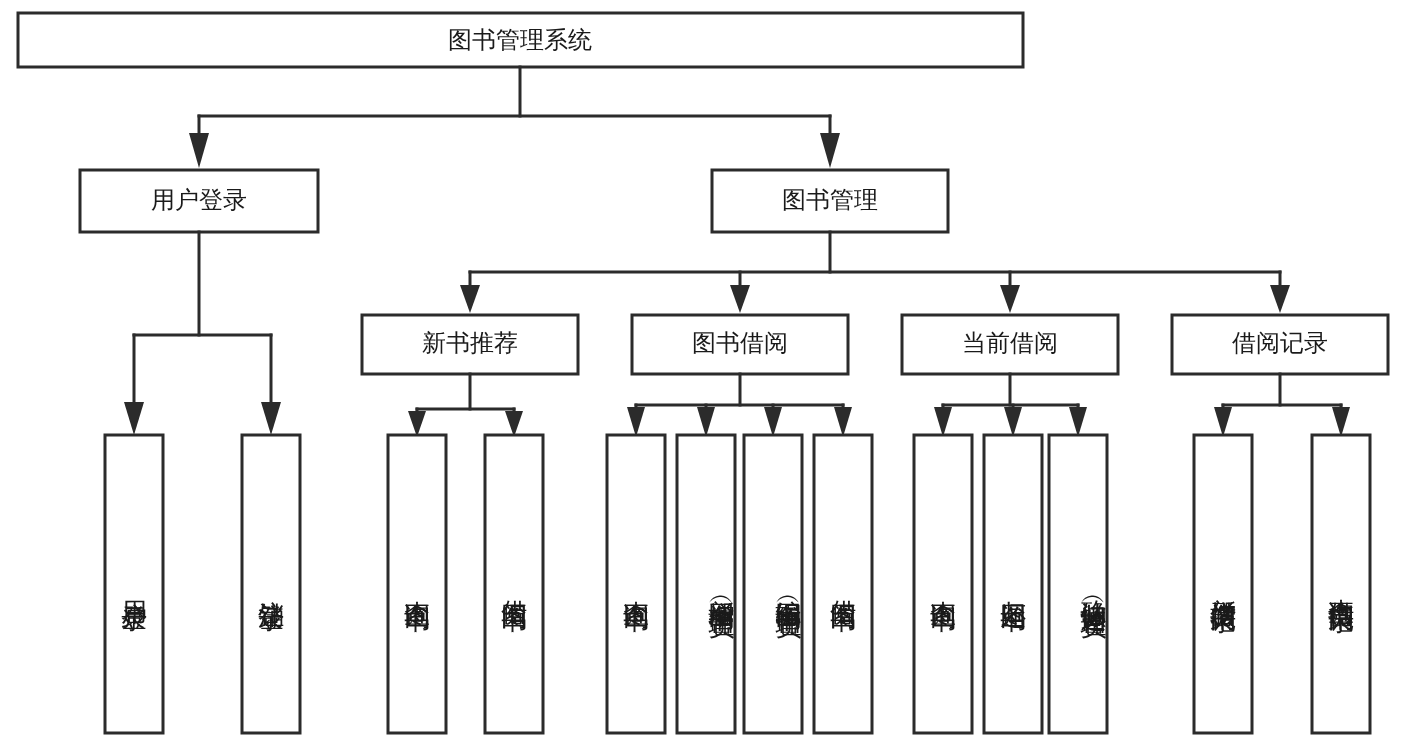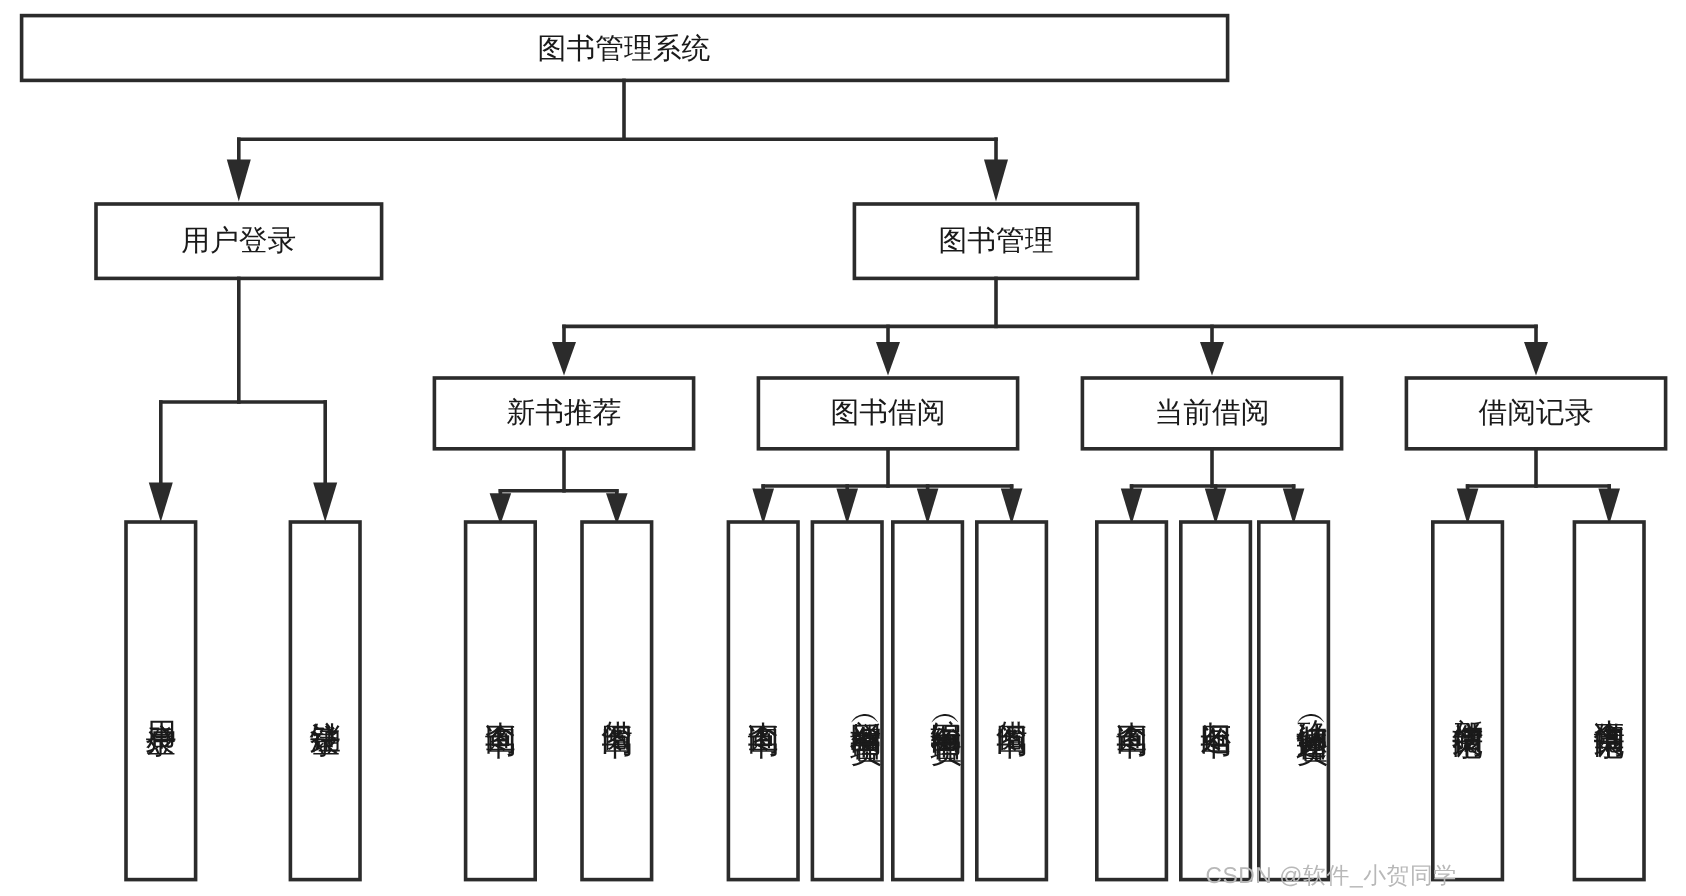--- a/index.html
+++ b/index.html
@@ -223,15 +223,14 @@
   <div class="leaf-label-wrap" style="left:744px; top:435px; width:58px; height:298px; align-items:flex-start; padding-top:8px; box-sizing:border-box;">编辑图书（管理员）</div>
   <div class="leaf-label-wrap" style="left:814px; top:435px; width:58px; height:298px;">借阅图书</div>
 
   <div class="leaf-label-wrap" style="left:914px; top:435px; width:58px; height:298px;">查询图书</div>
   <div class="leaf-label-wrap" style="left:984px; top:435px; width:58px; height:298px;">归还图书</div>
   <div class="leaf-label-wrap" style="left:1049px; top:435px; width:58px; height:298px; align-items:flex-start; padding-top:8px; box-sizing:border-box;">确认归还（管理员）</div>
 
   <div class="leaf-label-wrap" style="left:1194px; top:435px; width:58px; height:298px;">新增借阅记录</div>
   <div class="leaf-label-wrap" style="left:1312px; top:435px; width:58px; height:298px;">查询借阅记录</div>
 
-  <div class="watermark">CSDN @软件_小贺同学</div>
 
 </div>
 
 </body></html>

